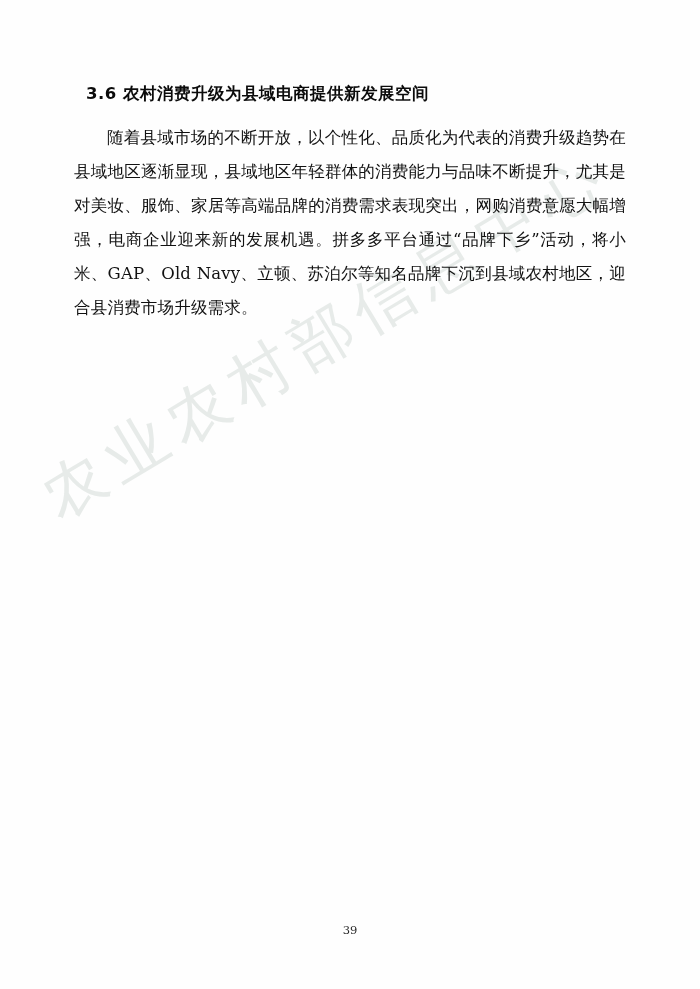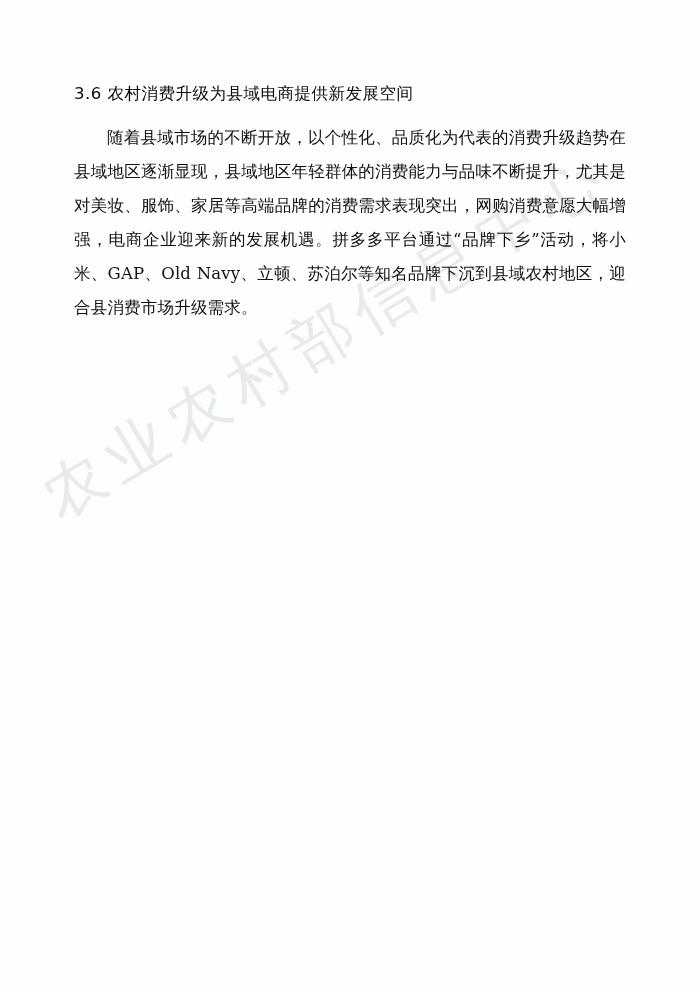--- a/index.html
+++ b/index.html
@@ -45,23 +45,23 @@
     transform: rotate(-31deg);
     transform-origin: left center;
     white-space: nowrap;
     font-weight: 400;
   }
   .doc-content {
     position: relative;
     z-index: 10;
   }
   h2.heading {
-    margin: 10px 0 14px 0;
+    margin: 10px 0 14px 12px;
     font-size: 16.5px;
-    font-weight: normal;
+    font-weight: bold;
     font-family: "DejaVu Sans", sans-serif;
     color: #0b0b0b;
     letter-spacing: 0.5px;
     line-height: 1.5;
   }
   p.para {
     margin: 0 0 0 0;
     font-size: 16.5px;
     line-height: 2.06;
     text-align: justify;
@@ -93,13 +93,14 @@
 
   <div class="watermark">
     <span>农业农村部信息中心</span>
   </div>
 
   <div class="doc-content">
     <h2 class="heading">3.6 农村消费升级为县域电商提供新发展空间</h2>
     <p class="para">随着县域市场的不断开放，以个性化、品质化为代表的消费升级趋势在县域地区逐渐显现，县域地区年轻群体的消费能力与品味不断提升，尤其是对美妆、服饰、家居等高端品牌的消费需求表现突出，网购消费意愿大幅增强，电商企业迎来新的发展机遇。拼多多平台通过“品牌下乡”活动，将小米、GAP、Old Navy、立顿、苏泊尔等知名品牌下沉到县域农村地区，迎合县消费市场升级需求。</p>
   </div>
 
+  <div class="footer-page">39</div>
 </div>
 
 </body></html>

